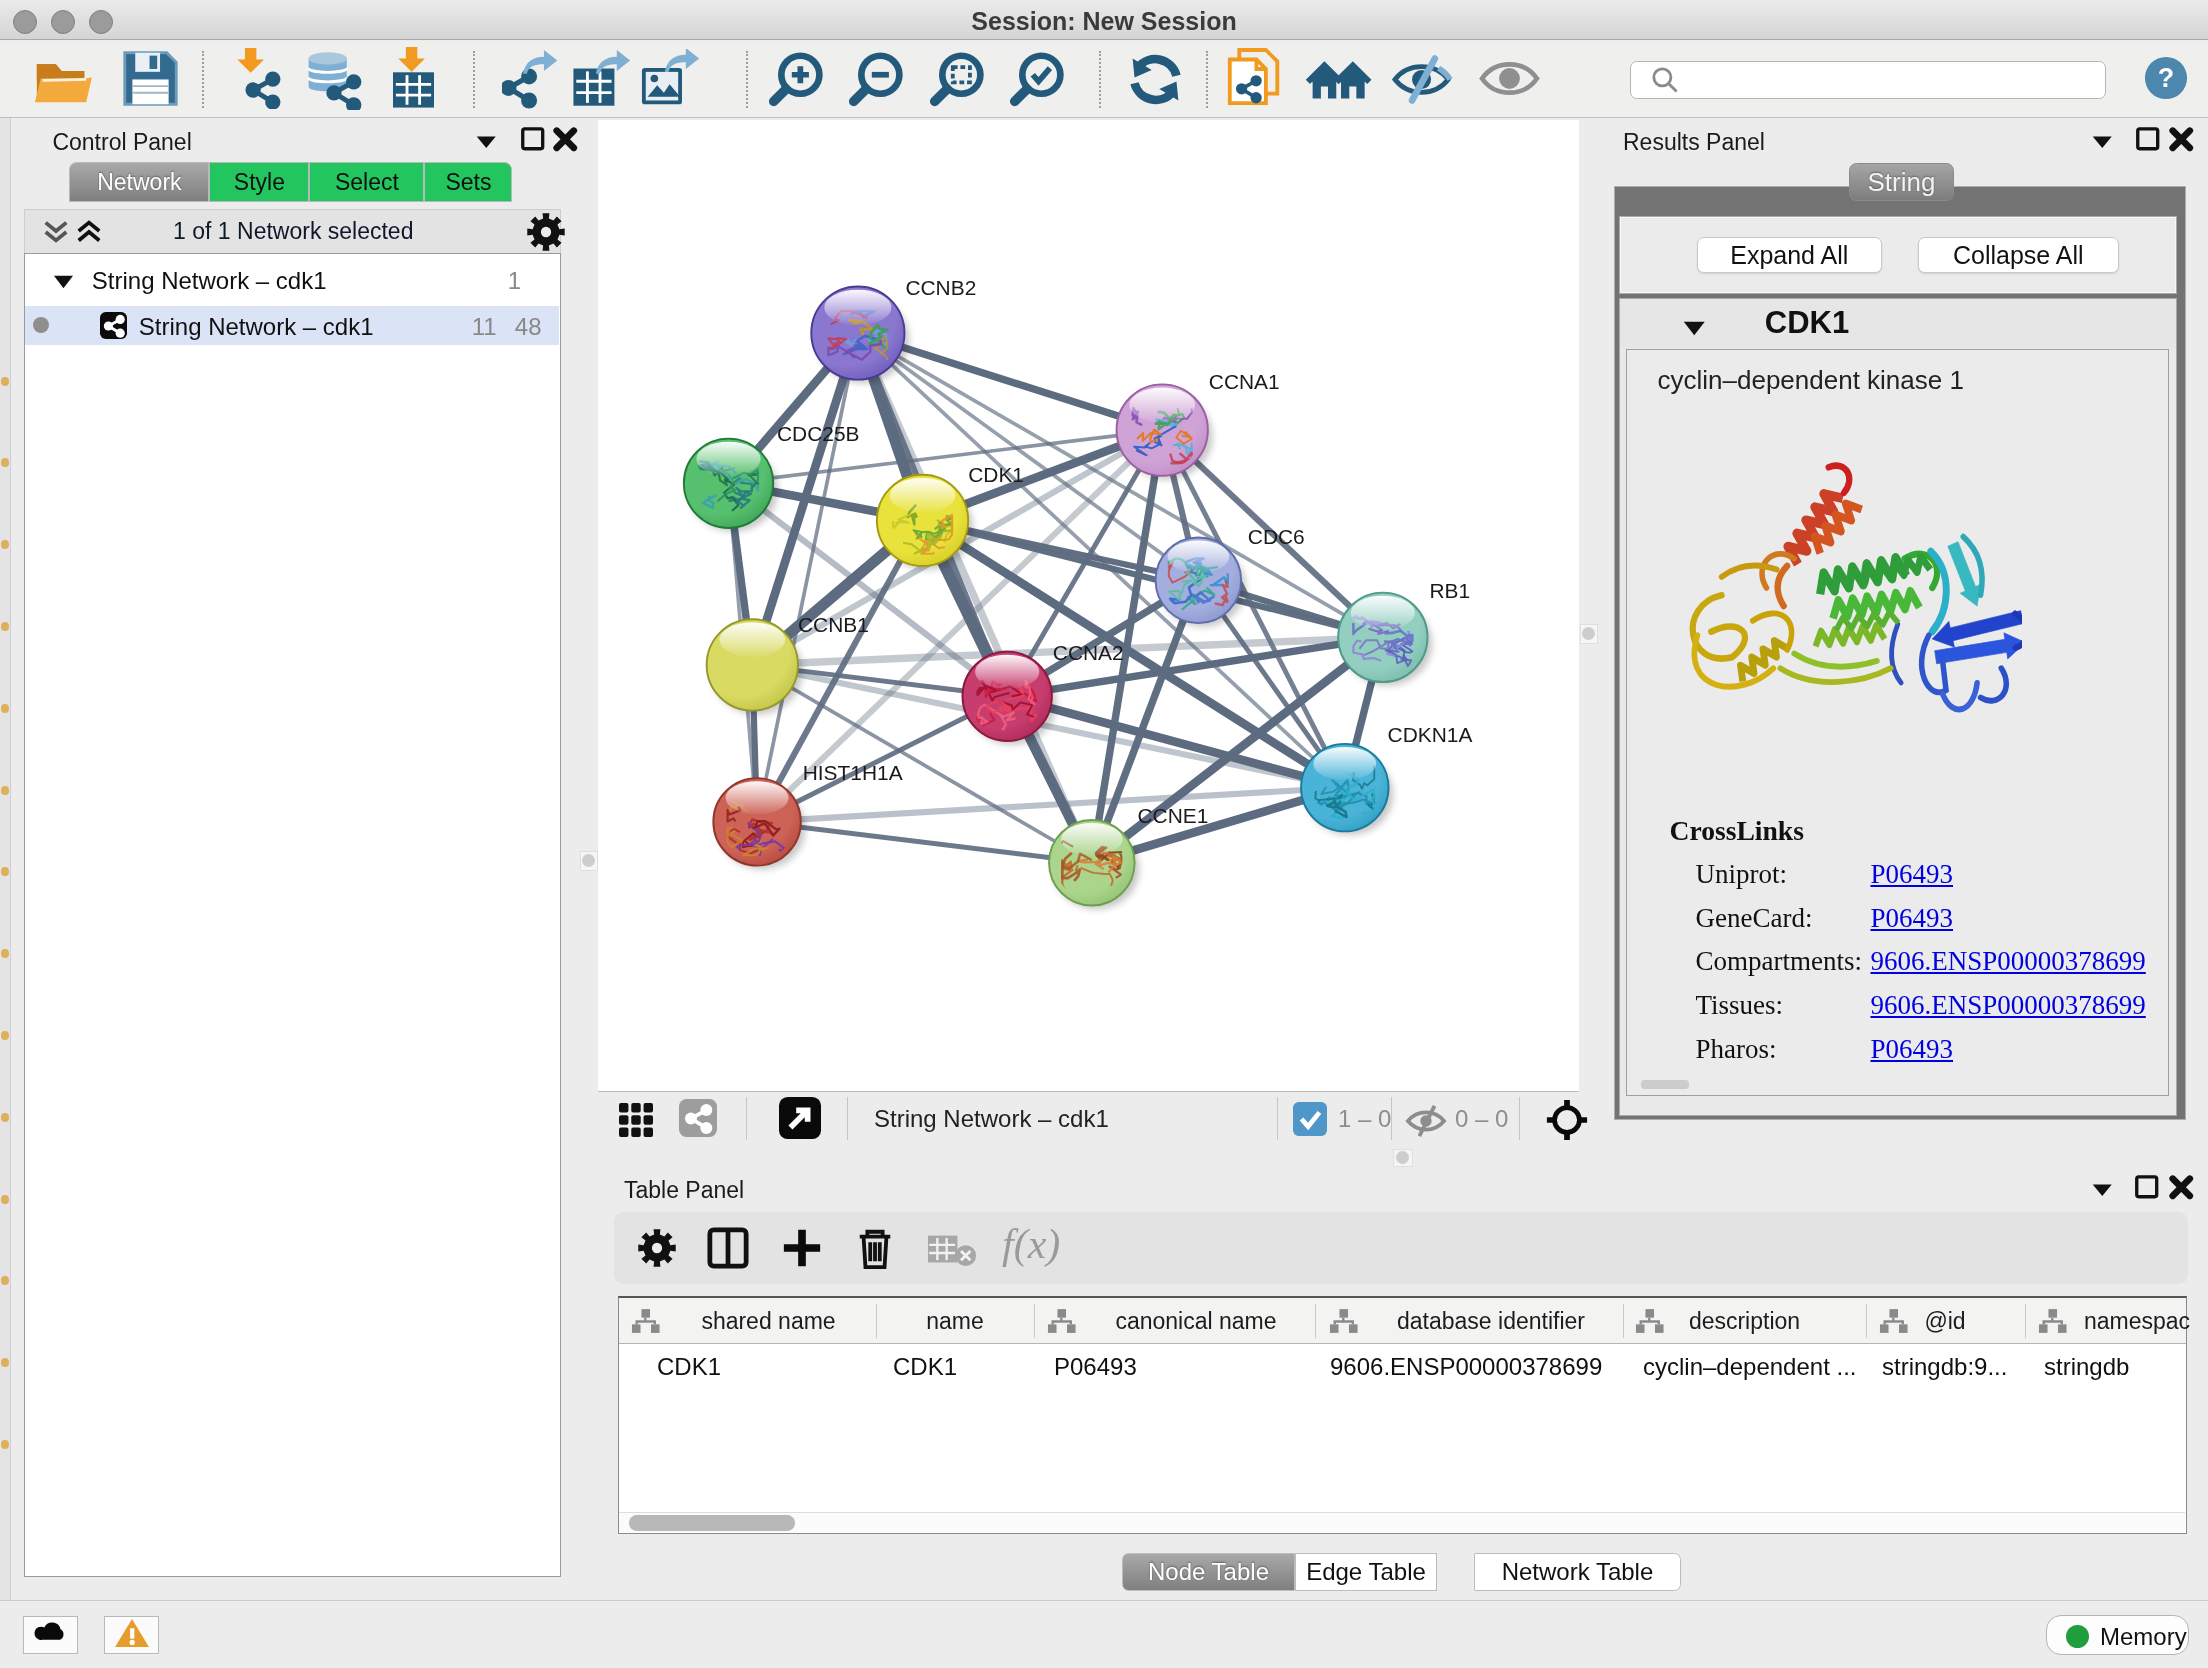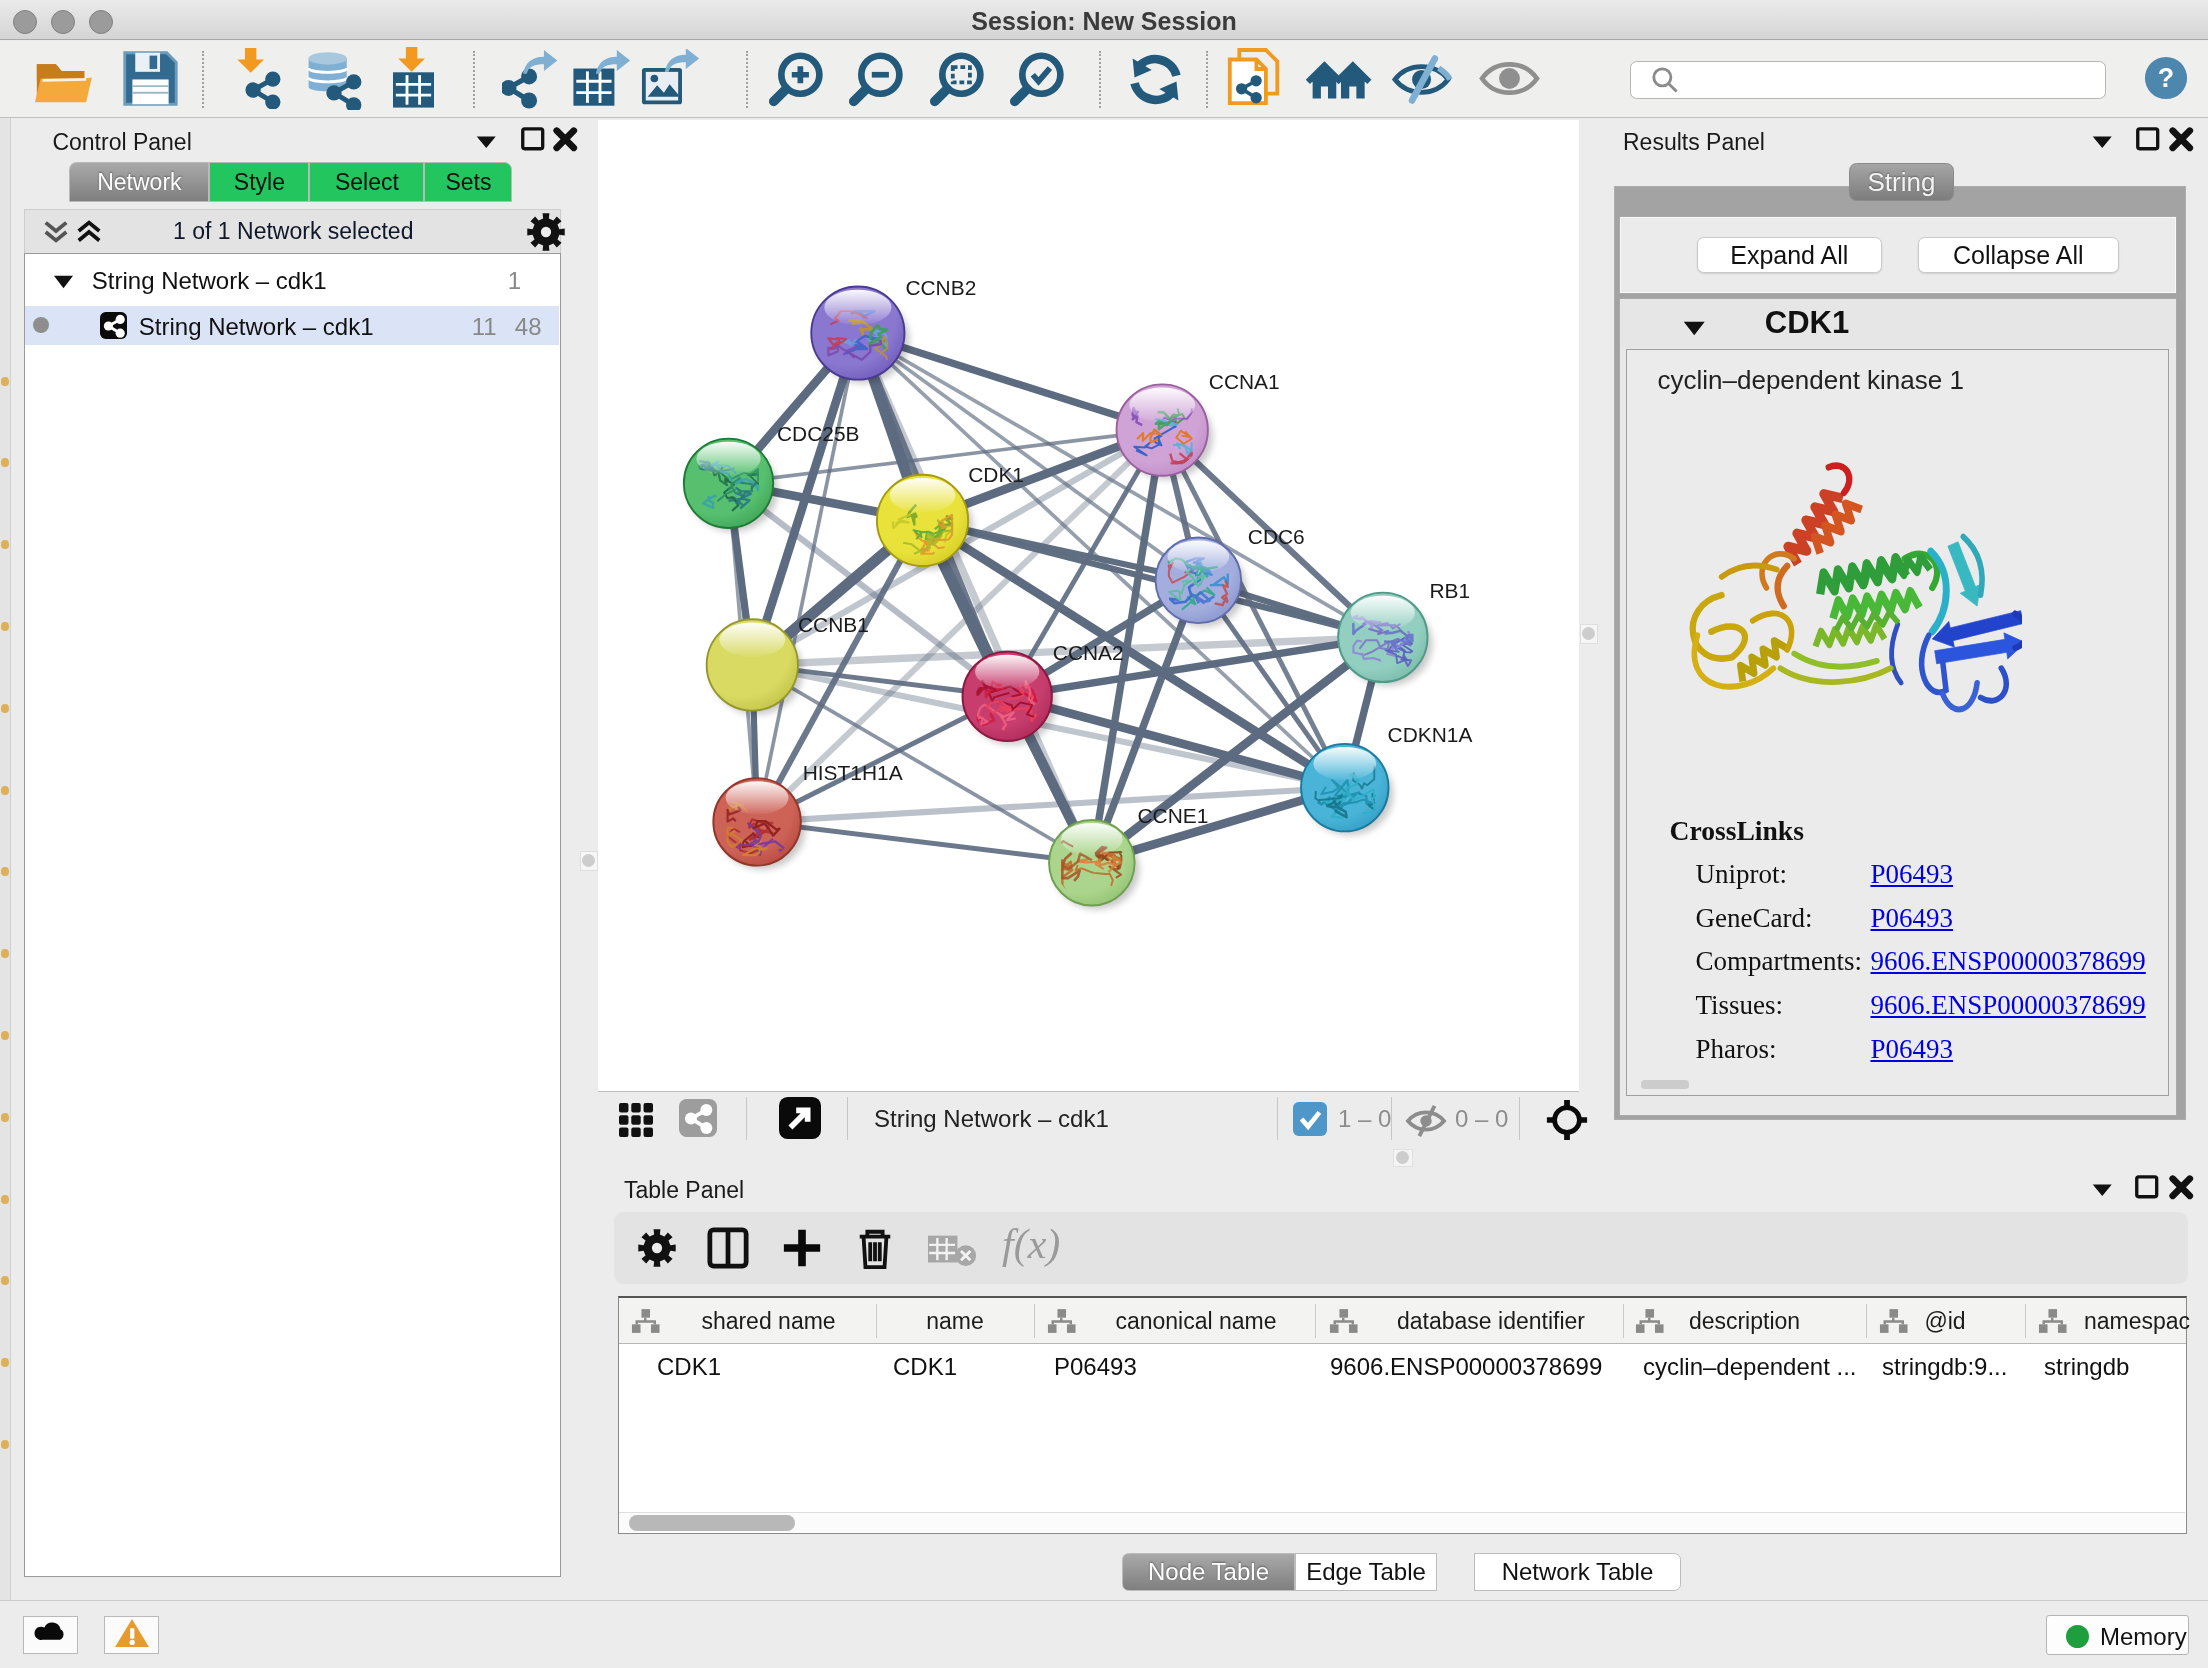--- a/index.html
+++ b/index.html
@@ -16,21 +16,21 @@
 .ptitle{font-size:23px;color:#1a1a1a;}
 
 #cp-tabs .tab{position:absolute;top:0;height:40px;border:1px solid #b9b9b9;background:#22c55e;color:#111;font-size:23px;text-align:center;line-height:38px;}
 .tabsel{background:linear-gradient(#a9a9a9,#7f7f7f) !important;color:#fff !important;text-shadow:0 -1px 1.9px rgba(0,0,0,.4);}
 #cp-list{left:12.4px;top:249px;width:537px;height:1327px;background:#fff;border:1.9px solid #9a9a9a;}
 #cp-row2{left:0;top:52px;width:534px;height:39px;background:#dbe4f6;}
 
 #netbar{left:598px;top:1091px;width:981px;height:52px;background:#ececec;border-top:1px solid #bdbdbd;}
 .nsep{top:4.8px;height:43px;width:0;border-left:1px solid #c6c6c6;position:absolute;}
 
-#rp-outer{left:1614px;top:186px;width:572px;height:934px;border:1.9px solid #adadad;background:#a3a3a3;}
+#rp-outer{left:1614px;top:186px;width:572px;height:934px;border:1.9px solid #adadad;background:#737373;}
 #rp-sec1{left:3.8px;top:28.5px;width:558px;height:78px;border:1px solid #a9a9a9;background:#ebebeb;box-shadow:inset 0 0 0 1px #f8f8f8;}
 .rbtn{position:absolute;top:20px;height:36px;background:#fff;border:1px solid #c9c9c9;border-radius:6.7px;font-size:25px;color:#111;text-align:center;box-shadow:0 1px 1.9px rgba(0,0,0,0.12);}
 #rp-sec2{left:3.8px;top:111px;width:558px;height:818px;border:1px solid #a9a9a9;background:#e9e9e9;}
 #rp-desc{left:6.7px;top:50px;width:543px;height:747px;border:1px solid #9f9f9f;background:#ebebeb;}
 .serif{font-family:"Liberation Serif",serif;}
 .xlink{color:#0000e0;text-decoration:underline;}
 
 #tp{left:582px;top:1153px;width:1626px;height:447px;}
 #tp-toolbar{left:32px;top:59px;width:1574px;height:72px;background:#e3e3e3;border-radius:9.5px;}
 #tbl{left:36px;top:143px;width:1569px;height:238px;background:#fff;border:1.9px solid #8a8a8a;border-top:2.9px solid #555;}
@@ -38,21 +38,21 @@
 .th{position:absolute;top:0;height:46px;font-size:23px;color:#1c1c1c;text-align:center;line-height:46px;}
 .thsep{position:absolute;top:5.7px;height:34px;width:0;border-left:1.9px solid #c9c9c9;}
 .td{position:absolute;top:55px;font-size:24px;color:#111;}
 .treeic{position:absolute;top:9.5px;}
 #hsb{left:0px;top:214px;width:1566px;height:20px;background:#fbfbfb;border-top:1px solid #ddd;}
 #hsb-thumb{left:9.5px;top:1.9px;width:166px;height:16px;background:#b8b8b8;border-radius:8.6px;}
 .btab{position:absolute;top:0;height:38px;border:1px solid #bcbcbc;background:#fff;font-size:24px;color:#111;text-align:center;line-height:36px;}
 
 #statusbar{left:0;top:1600px;width:2208px;height:68px;background:#ececec;border-top:1px solid #cccccc;}
 .sbtn{position:absolute;top:15px;width:55px;height:38px;background:#fbfbfb;border:1px solid #b9b9b9;text-align:center;}
-#memory{left:2046px;top:14.3px;width:143px;height:40px;background:#fdfdfd;border:1px solid #b5b5b5;border-radius:3px;font-size:24px;color:#111;}
+#memory{left:2046px;top:14.3px;width:143px;height:40px;background:#fdfdfd;border:1px solid #b5b5b5;border-radius:15px;font-size:24px;color:#111;}
 </style></head>
 <body>
 <div class="abs" id="titlebar">
   <div class="abs tl" style="left:13.3px;"></div>
     <div class="abs tl" style="left:51px;"></div>
     <div class="abs tl" style="left:89px;"></div>
   <div class="abs" id="title">Session: New Session</div>
 </div>
 <div class="abs" id="toolbar">
     <div class="abs" style="left:31px;top:9.5px;"><svg width="61" height="55" viewBox="0 0 64 58" style="">

